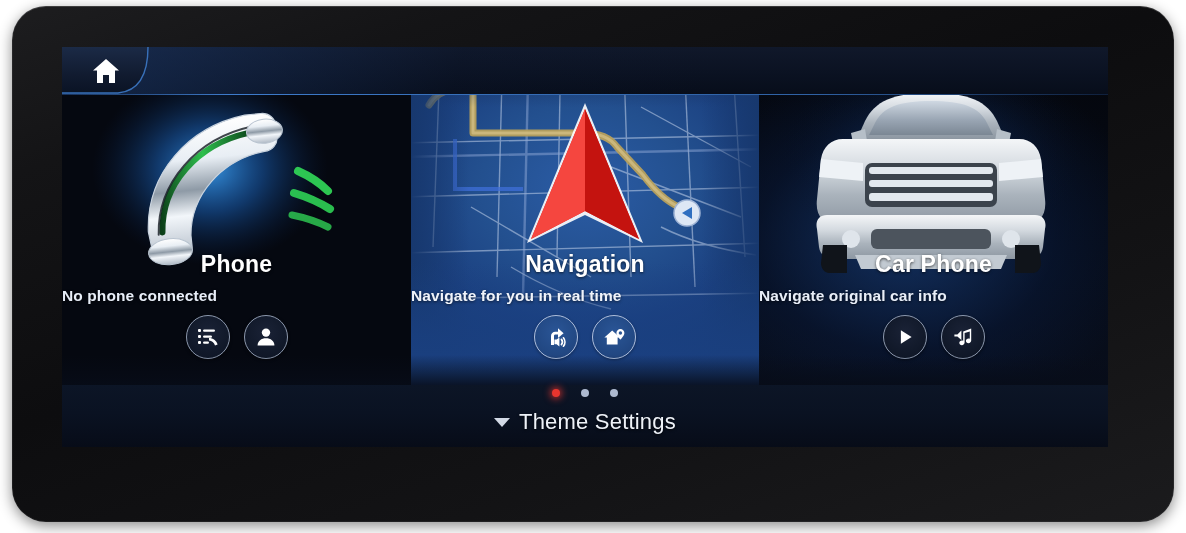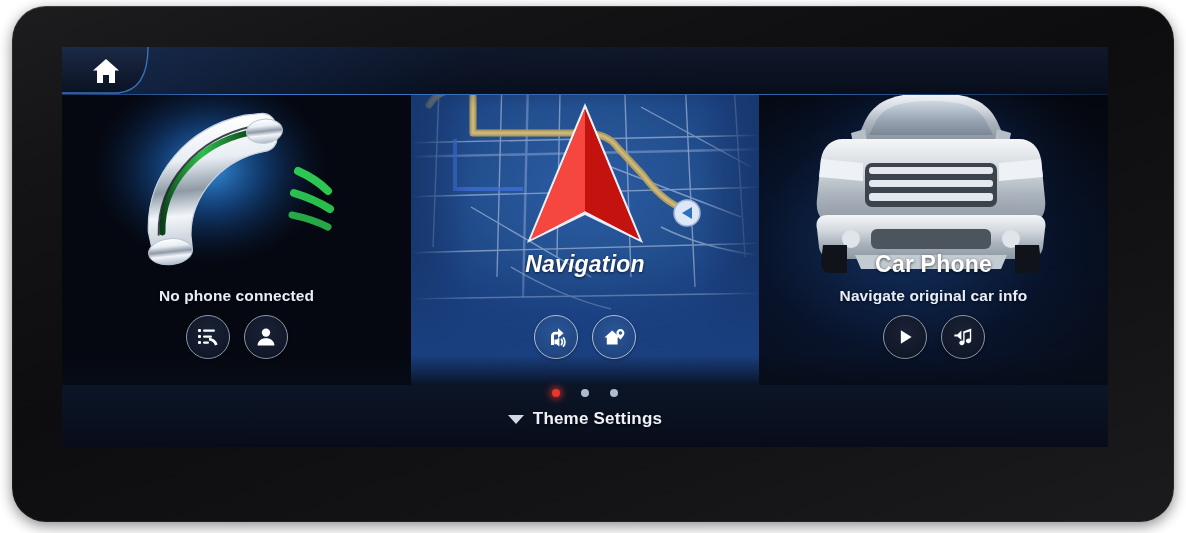--- a/index.html
+++ b/index.html
@@ -29,21 +29,21 @@
 
   
   .panels{position:absolute;left:0;top:0;width:1046px;height:400px;display:flex;}
   .panel{position:relative;height:400px;overflow:hidden;}
   .panel.phone{width:349px;
     background:
       radial-gradient(ellipse 300px 230px at 58% 46%, rgba(20,58,120,.85) 0%, rgba(10,30,68,.55) 42%, rgba(4,9,20,0) 72%),
       linear-gradient(180deg,#04060c 0%,#060b18 40%,#0a1párt 60%,#0a1428 100%);
     background-color:#050810;
   }
-  .panel.nav{width:348px;background:#0f172a;font-style:italic;}
+  .panel.nav{width:348px;background:#0f172a;}
   .panel.car{width:349px;
     background:
       radial-gradient(ellipse 330px 250px at 42% 48%, rgba(22,58,115,.80) 0%, rgba(9,26,60,.5) 45%, rgba(3,7,16,0) 75%),
       linear-gradient(180deg,#04060c 0%,#060b16 50%,#090f1e 100%);
     background-color:#05080f;
   }
 
   
   .map{position:absolute;left:0;top:0;width:100%;height:100%;
     background:
@@ -76,21 +76,21 @@
 
   
   #home-tab{position:absolute;left:0;top:0;width:118px;height:48px;cursor:pointer;}
   #home-tab .tabshape{position:absolute;left:0;top:0;width:118px;height:48px;}
   #home-tab .ico{position:absolute;left:30px;top:11px;width:28px;height:26px;}
 
   
   .title{position:absolute;width:100%;text-align:center;color:#ffffff;
     font-size:23px;font-weight:bold;letter-spacing:.2px;
     text-shadow:0 1px 3px rgba(0,0,0,.65);}
-  .sub{position:absolute;width:100%;text-align:center;color:#e8eef8;
+  .sub{position:absolute;width:100%;color:#e8eef8;
     font-size:15.5px;font-weight:bold;letter-spacing:.1px;
     text-shadow:0 1px 3px rgba(0,0,0,.6);}
   .panel .title{top:204px;}
   .panel .sub{top:240px;}
   .panel.nav .title{color:#ffffff;}
   .panel.nav .sub{color:#f0f4fb;}
 
   
   .btnrow{position:absolute;top:268px;width:100%;display:flex;justify-content:center;gap:14px;}
   .rbtn{width:42px;height:42px;border-radius:50%;position:relative;cursor:pointer;
@@ -108,21 +108,21 @@
   
   #bottom{position:absolute;left:0;bottom:0;width:1046px;height:62px;
     background:linear-gradient(180deg,#0c1526 0%,#0a1222 45%,#070c18 100%);}
   #dots{position:absolute;top:4px;width:100%;display:flex;justify-content:center;gap:21px;}
   .dot{width:8px;height:8px;border-radius:50%;background:#aebad0;cursor:pointer;}
   .dot.active{background:#e8352e;box-shadow:0 0 7px 2px rgba(232,53,46,.75);}
   #theme{position:absolute;top:24px;width:100%;display:flex;align-items:center;
     justify-content:center;gap:9px;cursor:pointer;}
   #theme .caret{width:0;height:0;border-left:8px solid transparent;border-right:8px solid transparent;
     border-top:9px solid #d3dae6;}
-  #theme .txt{color:#eef2f8;font-size:17px;font-weight:bold;letter-spacing:.2px;
+  #theme .txt{color:#eef2f8;font-size:22px;font-weight:normal;letter-spacing:.2px;
     text-shadow:0 1px 3px rgba(0,0,0,.7);}
 
   .fade-bot-screen{position:absolute;left:0;bottom:62px;width:100%;height:30px;
     background:linear-gradient(180deg,rgba(5,8,16,0) 0%,rgba(7,12,24,.85) 100%);pointer-events:none;}
 </style>
 </head>
 <body>
 
 <div id="device">
   <div class="bezel"></div>
@@ -163,20 +163,21 @@
             <ellipse cx="208" cy="90" rx="18" ry="12" fill="url(#chrome)" stroke="#b9c4d0" stroke-width="1" transform="rotate(-6 150 140)"></ellipse>
           </g>
 
           <g stroke-linecap="round" fill="none">
             <path d="M236 124 Q254 132 266 144" stroke="#2fd155" stroke-width="8" opacity=".95"></path>
             <path d="M232 146 Q252 152 268 162" stroke="#2fd155" stroke-width="8" opacity=".9"></path>
             <path d="M230 168 Q250 172 266 180" stroke="#2fd155" stroke-width="7" opacity=".8"></path>
           </g>
         </svg>
 
+        <div class="title">Phone</div>
         <div class="sub">No phone connected</div>
 
         <div class="btnrow">
           <div class="rbtn" title="Call log">
             <svg width="24" height="24" viewBox="0 0 24 24" fill="#ffffff">
               <rect x="2" y="4" width="3" height="3" rx="1"></rect>
                 <rect x="7" y="4.4" width="12" height="2.4" rx="1.2"></rect>
               <rect x="2" y="10" width="3" height="3" rx="1"></rect>
                 <rect x="7" y="10.4" width="9" height="2.4" rx="1.2"></rect>
               <rect x="2" y="16" width="3" height="3" rx="1"></rect>
@@ -236,20 +237,21 @@
               <path d="M174 62 L228 192 L174 164 Z" fill="#c4130f"></path>
             </g>
           </svg>
         </div>
         <div class="fadetop"></div>
         <div class="edgeL"></div>
         <div class="edgeR"></div>
         <div class="fadebot"></div>
 
         <div class="title">Navigation</div>
+        <div class="sub">Navigate for you in real time</div>
 
         <div class="btnrow">
           <div class="rbtn" title="Voice guidance">
             <svg width="24" height="24" viewBox="0 0 24 24" fill="#ffffff">
               <path d="M7 20 L7 11 C7 8.6 8.9 6.8 11.3 6.8 L15.4 6.8 L15.4 9.6 L11.5 9.6 C10.6 9.6 10 10.2 10 11 L10 20 Z"></path>
               <path d="M14 3.2 L19.6 8.2 L14 13 Z"></path>
               <path d="M13.6 15 L13.6 21 L16.6 21 L16.6 15 Z" opacity="0"></path>
               <path d="M12.6 14.6 L15.4 12.4 L15.4 21.4 L12.6 19.2 L10.4 19.2 L10.4 14.6 Z"></path>
               <path d="M17.4 14.4 A4 4 0 0 1 17.4 19.6" fill="none" stroke="#ffffff" stroke-width="1.7" stroke-linecap="round"></path>
               <path d="M19.4 12.8 A6.6 6.6 0 0 1 19.4 21.2" fill="none" stroke="#ffffff" stroke-width="1.7" stroke-linecap="round"></path>

